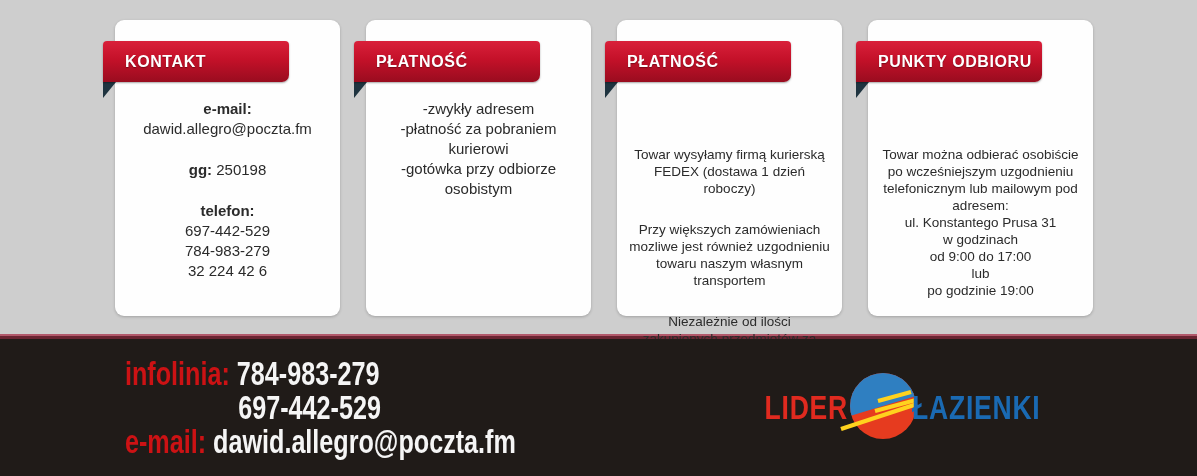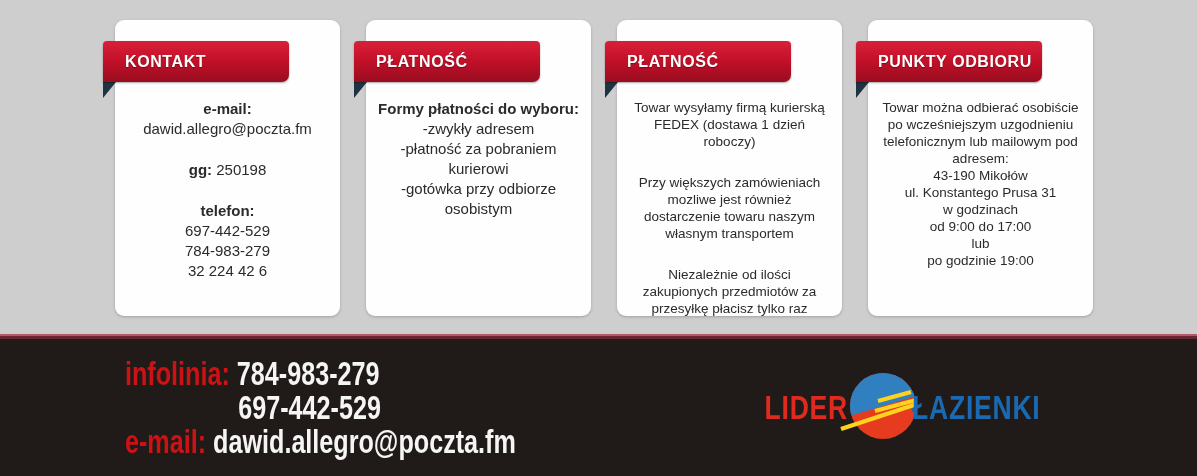--- a/index.html
+++ b/index.html
@@ -35,21 +35,21 @@
   }
   .card-fold{
     position:absolute;left:-12px;top:62px;width:13px;height:16px;
     background:#1f3440;
     clip-path:polygon(0 0,100% 0,0 100%);
     z-index:1;
   }
   .card-body{padding:79px 12px 0 12px;}
   .card.large .card-body{font-size:15px;line-height:20px;}
   .card.large .block{margin-bottom:21px;}
-  .card.small .card-body{font-size:13.5px;line-height:17px;}
+  .card.small .card-body{font-size:13.5px;line-height:17px;margin-top:47px;}
   .card.small .block{margin-bottom:24px;}
   .block:last-child{margin-bottom:0;}
   .line{white-space:pre-wrap;}
   .b{font-weight:bold;}
   
   .sep-light{height:2px;background:#b2596b;}
   .sep-dark{height:3px;background:#6a2532;}
   
   .footer{position:relative;height:164px;background:#201b18;}
   .footer-contact{
@@ -100,55 +100,53 @@
         </div>
   </div>
 
   <div class="card large">
     <div class="card-ribbon">
       <span class="card-ribbon-label">PŁATNOŚĆ</span>
     </div>
     <div class="card-fold"></div>
     <div class="card-body">
           <div class="block">
-            <div class="line"><span class="b">Formy płatności do wyboru:</span></div>
             <div class="line"><span>-zwykły adresem</span></div>
             <div class="line"><span>-płatność za pobraniem kurierowi</span></div>
             <div class="line"><span>-gotówka przy odbiorze osobistym</span></div>
           </div>
         </div>
   </div>
 
   <div class="card small">
     <div class="card-ribbon">
       <span class="card-ribbon-label">PŁATNOŚĆ</span>
     </div>
     <div class="card-fold"></div>
     <div class="card-body">
           <div class="block">
             <div class="line"><span>Towar wysyłamy firmą kurierską FEDEX (dostawa 1 dzień roboczy)</span></div>
           </div>
           <div class="block">
-            <div class="line"><span>Przy większych zamówieniach mozliwe jest również dostarczenie towaru naszym własnym transportem</span></div>
+            <div class="line"><span>Przy większych zamówieniach mozliwe jest również uzgodnieniu towaru naszym własnym transportem</span></div>
           </div>
           <div class="block">
             <div class="line"><span>Niezależnie od ilości zakupionych przedmiotów za przesyłkę płacisz tylko raz</span></div>
           </div>
         </div>
   </div>
 
   <div class="card small">
     <div class="card-ribbon">
       <span class="card-ribbon-label">PUNKTY ODBIORU</span>
     </div>
     <div class="card-fold"></div>
     <div class="card-body">
           <div class="block">
             <div class="line"><span>Towar można odbierać osobiście po wcześniejszym uzgodnieniu telefonicznym lub mailowym pod adresem:</span></div>
-            <div class="line"><span>43-190 Mikołów</span></div>
             <div class="line"><span>ul. Konstantego Prusa 31</span></div>
             <div class="line"><span>w godzinach</span></div>
             <div class="line"><span>od 9:00 do 17:00</span></div>
             <div class="line"><span>lub</span></div>
             <div class="line"><span>po godzinie 19:00</span></div>
           </div>
         </div>
   </div>
 </div>
 </div>

